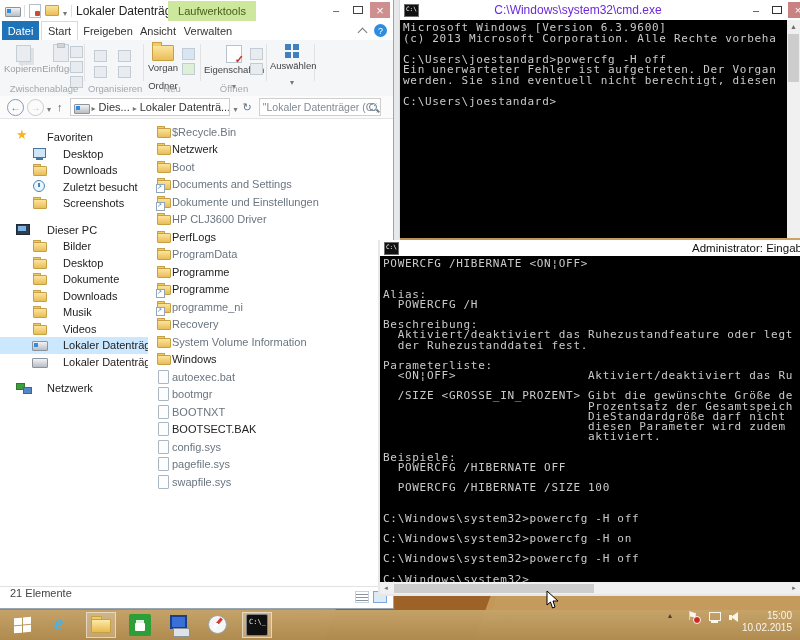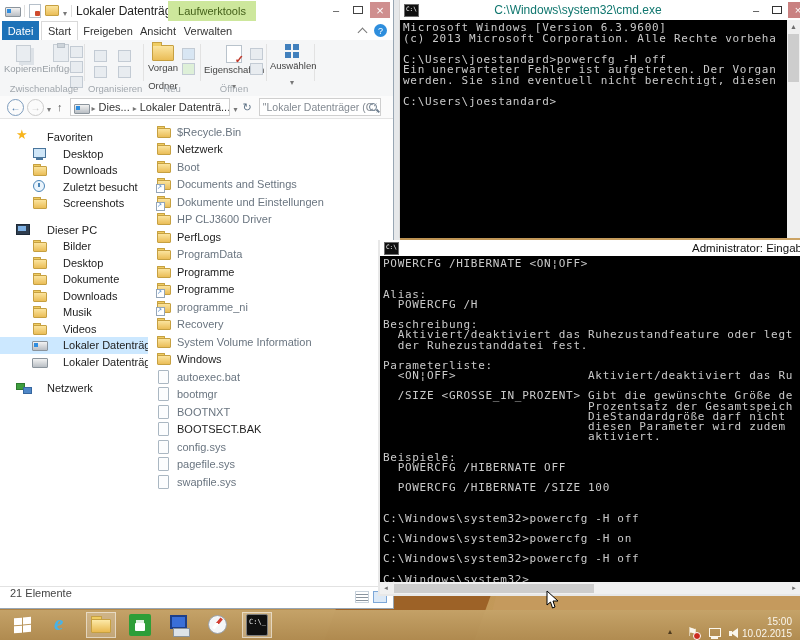--- a/index.html
+++ b/index.html
@@ -89,21 +89,21 @@
   .enav{position:absolute;left:0;top:119px;width:148px;bottom:21px;padding-top:10px;font-size:11px;color:#222;overflow:hidden;}
   .nav-row{height:16.5px;display:flex;align-items:center;}
   .nav-row.hdr{padding-left:16px;}
   .nav-row.item{padding-left:32px;}
   .nav-row.sel{background:#cce8ff;}
   .nav-row.gap{height:10px;}
   .nlabel{margin-left:15px;white-space:nowrap;}
 
   .efiles{position:absolute;left:148px;top:119px;right:2px;bottom:21px;padding-top:4px;font-size:11px;color:#222;overflow:hidden;}
   .file-row{height:17.5px;display:flex;align-items:center;padding-left:8px;}
-  .fname{margin-left:5px;white-space:nowrap;}
+  .fname{white-space:nowrap;}
   .fname.dim{color:#6a7580;}
 
   .icn{position:relative;display:inline-block;width:16px;height:14px;flex:none;}
   .icn.star::before{content:"★";font-size:13px;color:#f7b41c;position:absolute;top:-3px;left:0;}
   .icn.folder::before,.icn.folder-download::before{content:"";position:absolute;left:1px;top:1px;width:6px;height:3px;background:#f0cd62;border:1px solid #c6a041;border-bottom:0;border-radius:1px 1px 0 0;}
   .icn.folder::after,.icn.folder-download::after{content:"";position:absolute;left:1px;top:3px;width:12px;height:8px;background:linear-gradient(#fbe49e,#eabd57);border:1px solid #c6a041;border-radius:1px;}
   .icn.monitor::before{content:"";position:absolute;left:1px;top:1px;width:11px;height:8px;background:#cfe6f8;border:1px solid #49759c;}
   .icn.monitor::after{content:"";position:absolute;left:4px;top:11px;width:7px;height:2px;background:#49759c;}
   .icn.recent::before{content:"";position:absolute;left:1px;top:0;width:10px;height:10px;border:1px solid #4b86b8;border-radius:50%;background:#eaf4fc;}
   .icn.recent::after{content:"";position:absolute;left:6px;top:3px;width:1.5px;height:4px;background:#4b86b8;}
@@ -123,21 +123,21 @@
   .svico.selv{background:#dce9f7;border-color:#7da7d8;}
 
   
   #cmd1{left:399px;top:0;width:401px;height:238px;background:#000;z-index:3;border-left:1px solid #d8d8d8;}
   #cmd2{left:378px;top:240px;width:422px;height:356px;background:#000;z-index:4;border-left:2px solid #e8e8e8;border-bottom:2px solid #e8e8e8;}
   .ctitle{position:absolute;left:0;top:0;right:0;height:20px;background:#fff;}
   #cmd2 .ctitle{height:16px;}
   .cicon{position:absolute;left:4px;top:4px;width:13px;height:11px;background:#101010;border:1px solid #6d6d6d;}
   #cmd2 .cicon{top:2px;}
   .cicon::before{content:"C:\\";position:absolute;left:1px;top:0;font-family:"DejaVu Sans Mono",monospace;font-size:6px;color:#fff;}
-  #cmd1 .ctext{position:absolute;left:0;right:44px;top:3px;text-align:center;font-size:12px;color:#0f766e;white-space:nowrap;}
+  #cmd1 .ctext{position:absolute;left:0;right:44px;top:3px;text-align:center;font-size:12px;color:#6d28d9;white-space:nowrap;}
   #cmd2 .ctext{position:absolute;left:312px;top:2px;font-size:11.5px;color:#111;white-space:nowrap;}
   .cbtns{position:absolute;right:-8px;top:2px;display:flex;gap:1px;}
   .cb{width:20px;height:16px;display:flex;align-items:center;justify-content:center;font-size:11px;color:#333;}
   .cb.mx::before{content:"";width:8px;height:6px;border:1px solid #333;display:block;}
   .cb.mn::before{content:"–";}
   .cb.cl{background:#c98181;color:#fff;}
   .cb.cl::before{content:"×";}
   .cbody{position:absolute;left:0;right:0;bottom:0;overflow:hidden;}
   #cmd1 .cbody{top:20px;}
   #cmd2 .cbody{top:16px;}
@@ -169,21 +169,21 @@
   .ticn.file-explorer::after{content:"";position:absolute;left:1px;top:5px;width:18px;height:12px;background:linear-gradient(#fce9a8,#e9b94f);border:1px solid #c6a041;border-radius:1px;}
   .ticn.store::before{content:"";position:absolute;inset:0;background:#2e9e38;border-radius:2px;}
   .ticn.store::after{content:"";position:absolute;left:6px;top:9px;width:10px;height:8px;background:#fff;border-radius:1px;box-shadow:0 -4px 0 -1px rgba(255,255,255,.85);}
   .ticn.devices::before{content:"";position:absolute;left:2px;top:1px;width:13px;height:10px;background:#3a6fd8;border:2px solid #1d3f8a;}
   .ticn.devices::after{content:"";position:absolute;left:5px;top:14px;width:15px;height:7px;background:#dde3e9;border:1px solid #8a929a;}
   .ticn.compass::before{content:"";position:absolute;left:1px;top:1px;width:17px;height:17px;border-radius:50%;background:#f4f6f8;border:1px solid #9aa2ab;}
   .ticn.compass::after{content:"";position:absolute;left:8.5px;top:3px;width:3px;height:13px;background:linear-gradient(#d23b2f 50%,#fff 50%);transform:rotate(40deg);}
   .ticn.command-prompt::before{content:"";position:absolute;inset:0;background:#101010;border:1px solid #7d7d7d;border-radius:2px;}
   .ticn.command-prompt::after{content:"C:\\_";position:absolute;left:3px;top:4px;font-family:"DejaVu Sans Mono",monospace;font-size:7px;color:#e8e8e8;}
 
-  .tray{position:absolute;right:4px;top:0;height:30px;display:flex;align-items:flex-end;}
+  .tray{position:absolute;right:4px;top:0;height:30px;display:flex;align-items:flex-start;}
   .tricn{position:relative;width:13px;height:14px;flex:none;}
   .tricn.hidden-icons::before{content:"▴";position:absolute;left:2px;top:1px;font-size:8px;color:rgba(66,50,24,.9);}
   .tricn.action-flag::before{content:"⚑";position:absolute;left:0;top:-1px;font-size:12px;color:#faf6ec;}
   .tricn.action-flag::after{content:"";position:absolute;right:-1px;bottom:0;width:6px;height:6px;border-radius:50%;background:#cc2a1e;border:1px solid #fff;}
   .tricn.network::before{content:"";position:absolute;left:1px;top:2px;width:10px;height:7px;border:1.5px solid #faf6ec;}
   .tricn.network::after{content:"";position:absolute;left:3px;top:11px;width:7px;height:2px;background:#faf6ec;}
   .tricn.volume::before{content:"";position:absolute;left:0px;top:5px;width:3px;height:5px;background:#faf6ec;}
   .tricn.volume::after{content:"";position:absolute;left:2px;top:2px;width:0;height:0;border-top:5.5px solid transparent;border-bottom:5.5px solid transparent;border-right:7px solid #faf6ec;}
   .clock{text-align:right;color:#faf6ec;font-size:10px;line-height:12px;padding-right:4px;}
 

